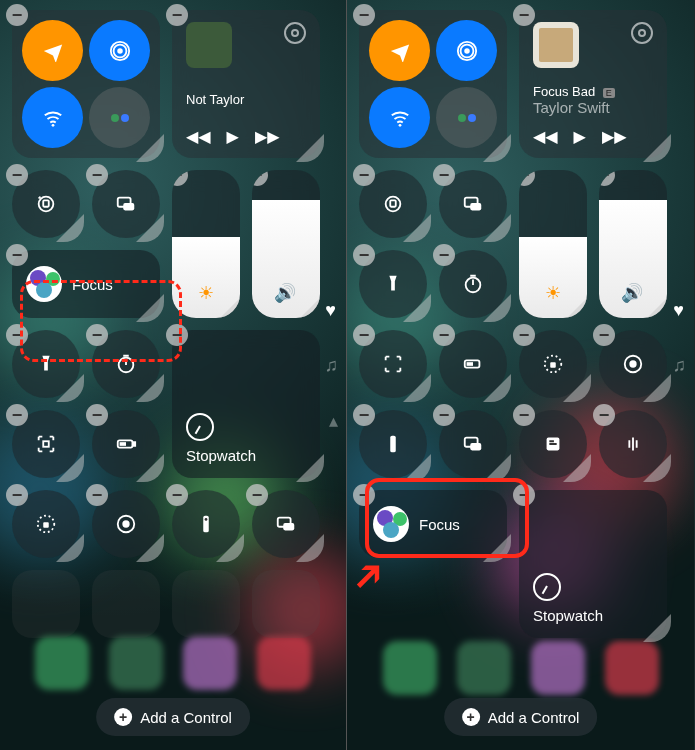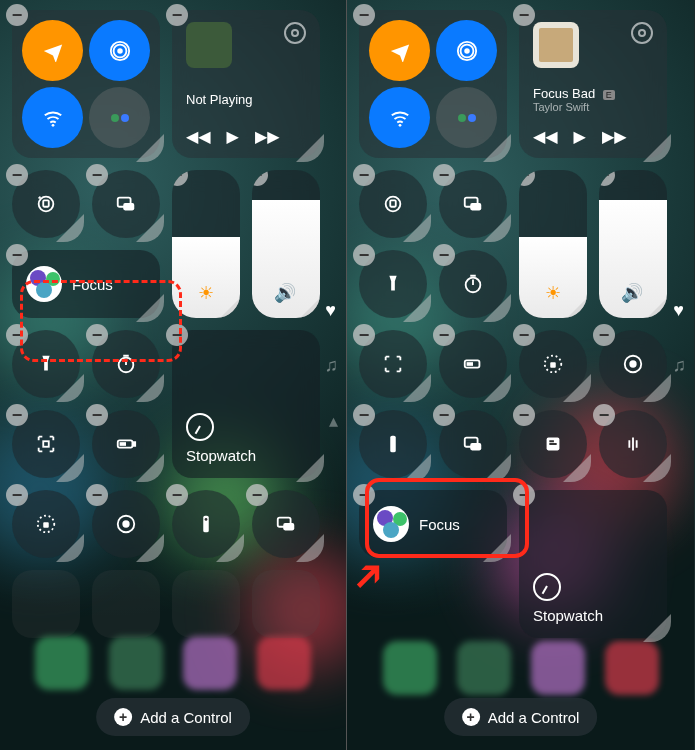--- a/index.html
+++ b/index.html
@@ -75,21 +75,21 @@
     color: rgba(255,255,255,0.75);
     display: flex; flex-direction: column; justify-content: space-between;
   }
   .media .toprow { display:flex; justify-content: space-between; align-items:flex-start; }
   .media .art { width:46px;height:46px;border-radius:8px;background:#3c5a3a; }
   .media .art.album { background:#e8e4d8; position:relative; }
   .media .art.album::after { content:""; position:absolute; inset:6px; background:#c7a97a; border-radius:2px; }
   .media .airp { width:22px;height:22px; border:2px solid rgba(255,255,255,.6); border-radius:50%; position:relative; }
   .media .airp::after { content:""; position:absolute; inset:5px; border:2px solid rgba(255,255,255,.6); border-radius:50%; }
   .media .title { font-size:13px; color:#fff; margin-top:4px;}
-  .media .sub { font-size:11px; color:rgba(255,255,255,.6);}
+  .media .sub { font-size:15px; color:rgba(255,255,255,.6);}
   .media .ctrls { display:flex; gap:16px; justify-content:flex-start; align-items:center; color:#fff; font-size:16px; }
 
   .sqbtn {
     width: 68px; height: 68px;
     border-radius: 34px;
     display:flex; align-items:center; justify-content:center;
     color:#fff;
     position:relative;
   }
   .sqbtn.fill { background: rgba(30,40,45,0.6); }
@@ -211,21 +211,21 @@
             </div>
         </div>
         <div class="resize"></div>
       </div>
       <div class="panel media">
         <div class="remove">−</div>
         <div class="toprow">
           <div class="art"></div>
           <div class="airp"></div>
         </div>
-        <div class="title">Not Playing</div>
+        <div class="title">Not Taylor</div>
         <div class="ctrls">
           <span>◀◀</span>
           <span>▶</span>
           <span>▶▶</span>
         </div>
         <div class="resize"></div>
       </div>
     </div>
 
     <div class="row">

